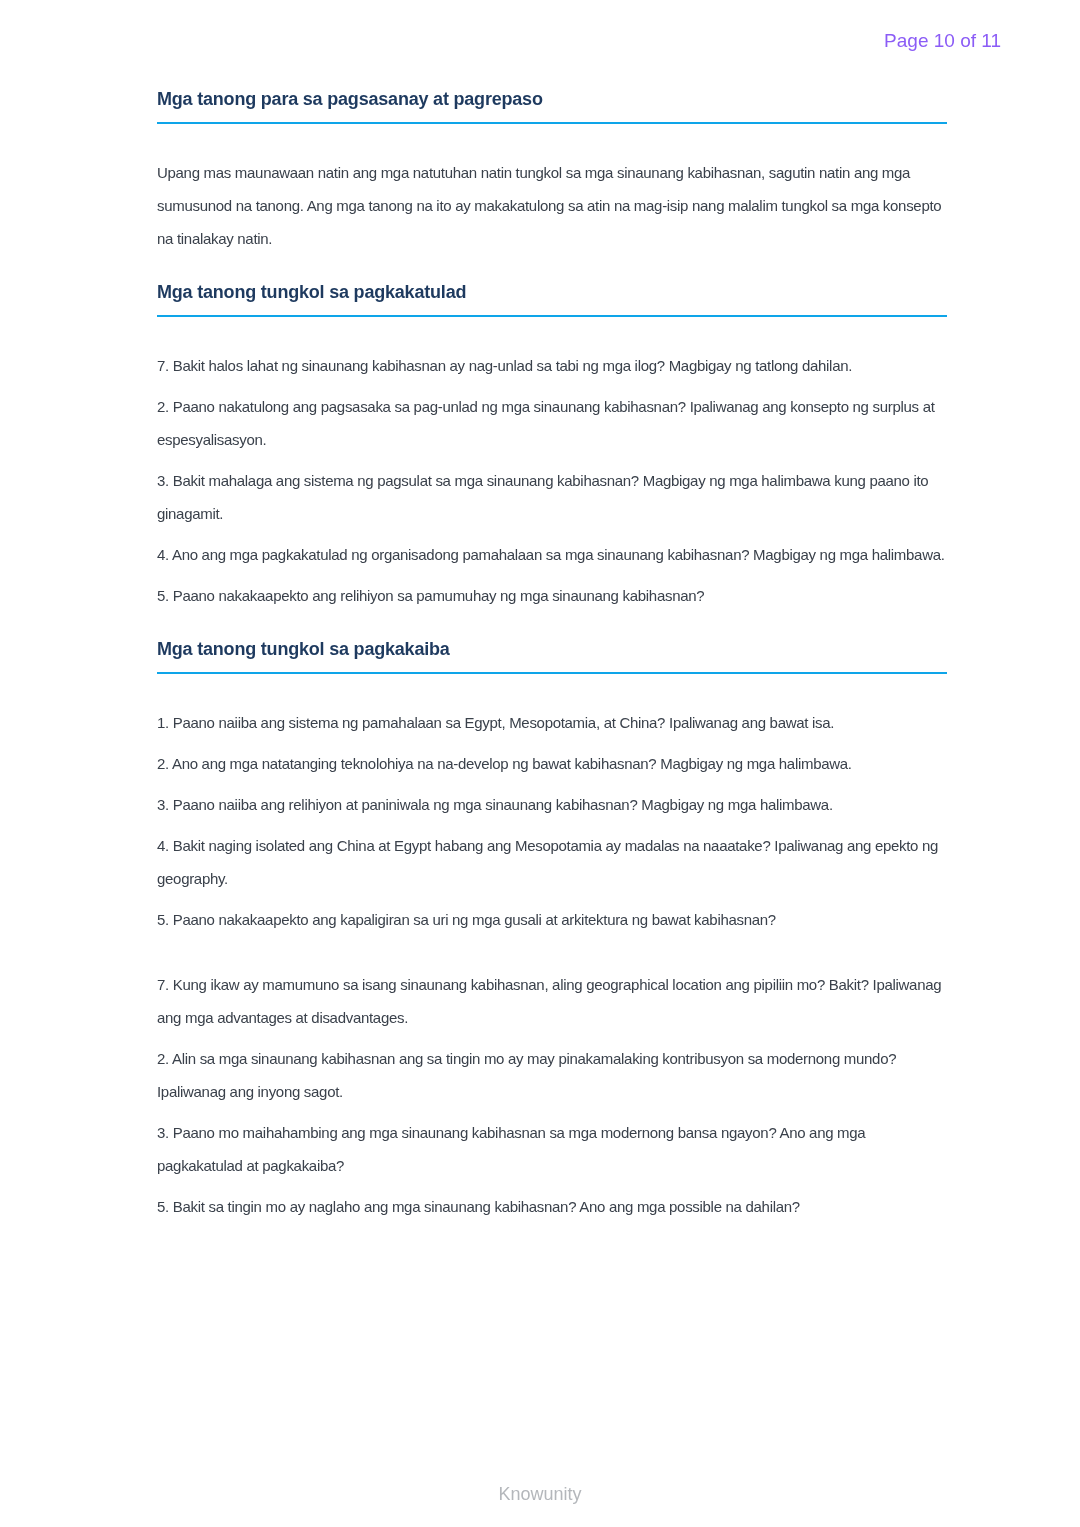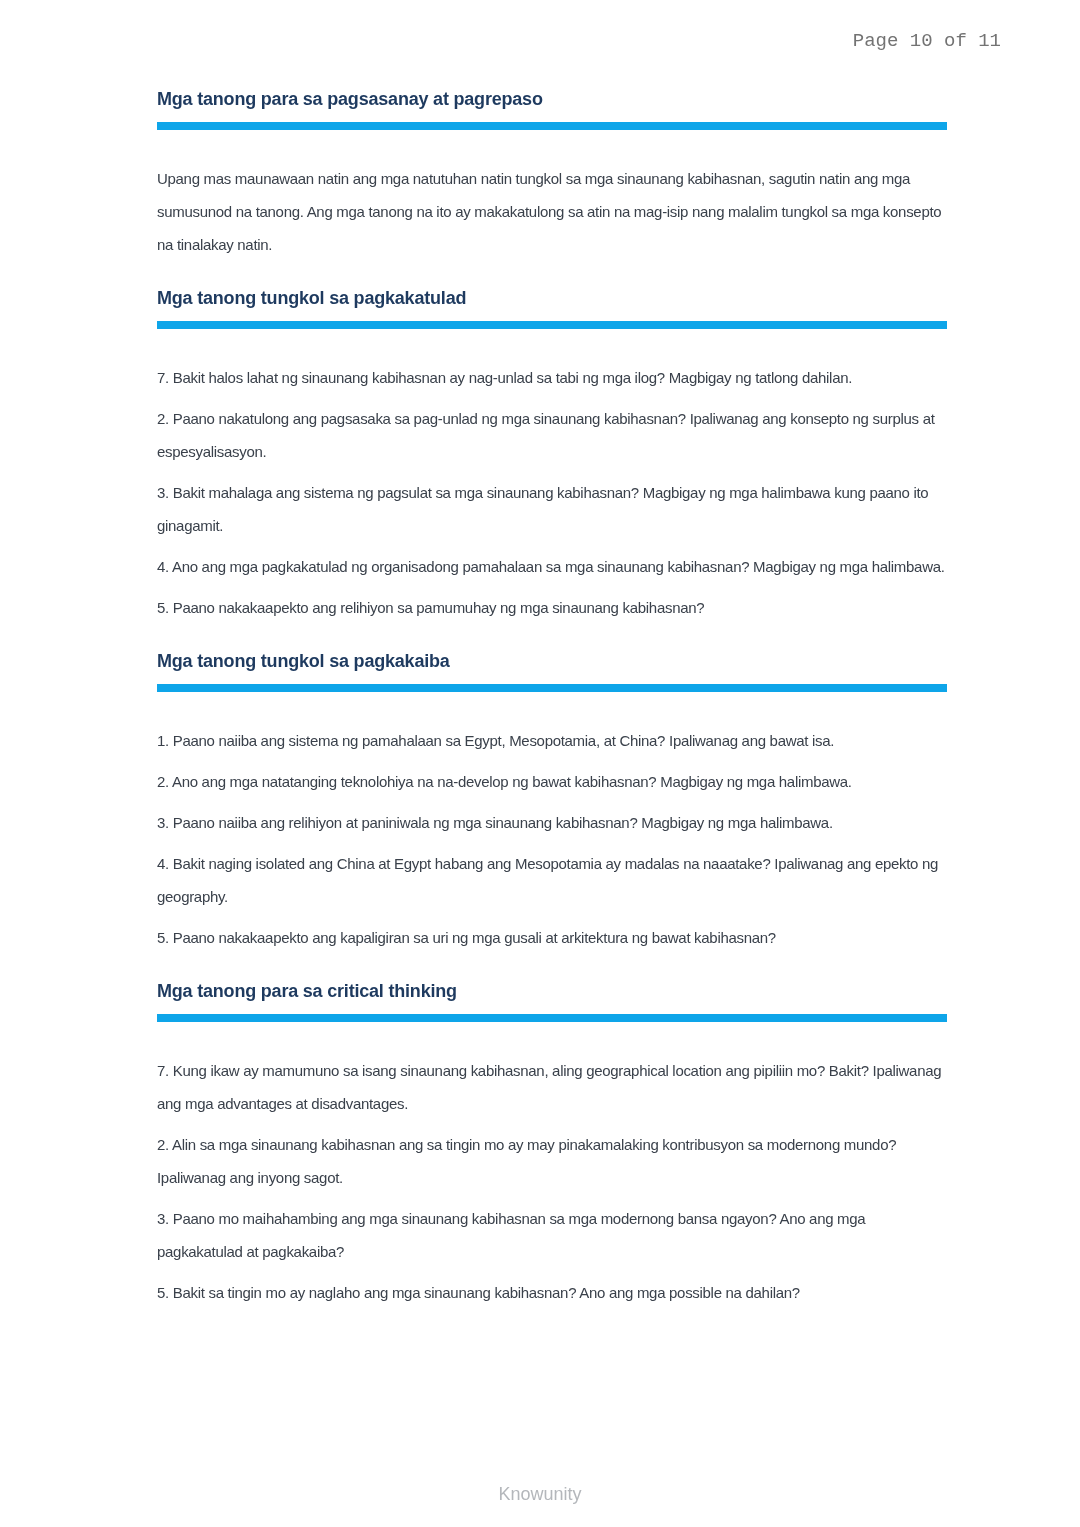--- a/index.html
+++ b/index.html
@@ -9,36 +9,36 @@
     width: 1080px;
     height: 1527px;
     background: #ffffff;
     font-family: "Liberation Sans", sans-serif;
     overflow: hidden;
   }
   .page-indicator {
     position: absolute;
     top: 30px;
     right: 79px;
-    font-family: Liberation Mono, monospace;
+    font-family: Liberation Sans, sans-serif;
     font-size: 19px;
-    color: #737373;
+    color: #8b5cf6;
   }
   .content {
     position: absolute;
     top: 88px;
     left: 157px;
     width: 790px;
   }
   .section { margin-top: 26px; }
   .section:first-child { margin-top: 0; }
   .section-heading {
     margin: 0;
     padding-bottom: 12px;
-    border-bottom: 8px solid #0ea5e9;
+    border-bottom: 2px solid #0ea5e9;
     font-size: 18px;
     font-weight: bold;
     line-height: 22px;
     color: #1e3a5f;
     letter-spacing: -0.2px;
   }
   .section-body { margin-top: 32px; }
   .section-body p {
     margin: 0 0 8px 0;
     font-size: 15px;
@@ -87,21 +87,20 @@
     <div class="section-body">
           <p>1. Paano naiiba ang sistema ng pamahalaan sa Egypt, Mesopotamia, at China? Ipaliwanag ang bawat isa.</p>
           <p>2. Ano ang mga natatanging teknolohiya na na-develop ng bawat kabihasnan? Magbigay ng mga halimbawa.</p>
           <p>3. Paano naiiba ang relihiyon at paniniwala ng mga sinaunang kabihasnan? Magbigay ng mga halimbawa.</p>
           <p>4. Bakit naging isolated ang China at Egypt habang ang Mesopotamia ay madalas na naaatake? Ipaliwanag ang epekto ng geography.</p>
           <p>5. Paano nakakaapekto ang kapaligiran sa uri ng mga gusali at arkitektura ng bawat kabihasnan?</p>
         </div>
   </div>
 
   <div class="section">
-    <h2 class="section-heading">Mga tanong para sa critical thinking</h2>
     <div class="section-body">
           <p>7. Kung ikaw ay mamumuno sa isang sinaunang kabihasnan, aling geographical location ang pipiliin mo? Bakit? Ipaliwanag ang mga advantages at disadvantages.</p>
           <p>2. Alin sa mga sinaunang kabihasnan ang sa tingin mo ay may pinakamalaking kontribusyon sa modernong mundo? Ipaliwanag ang inyong sagot.</p>
           <p>3. Paano mo maihahambing ang mga sinaunang kabihasnan sa mga modernong bansa ngayon? Ano ang mga pagkakatulad at pagkakaiba?</p>
           <p>5. Bakit sa tingin mo ay naglaho ang mga sinaunang kabihasnan? Ano ang mga possible na dahilan?</p>
         </div>
   </div>
 </div>
 
   <div class="footer">Knowunity</div>

